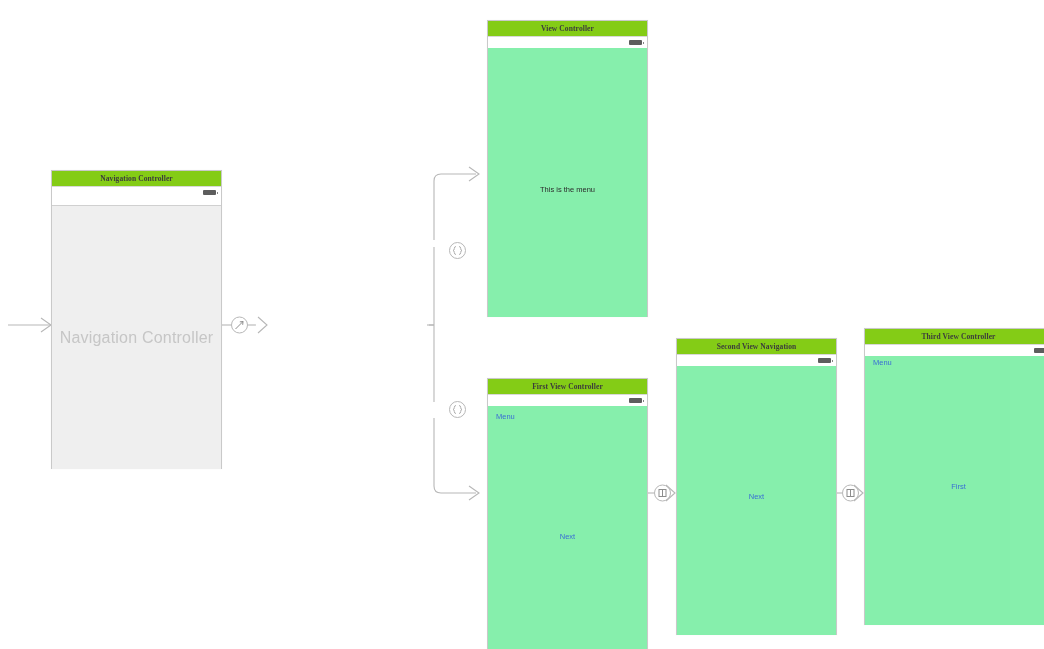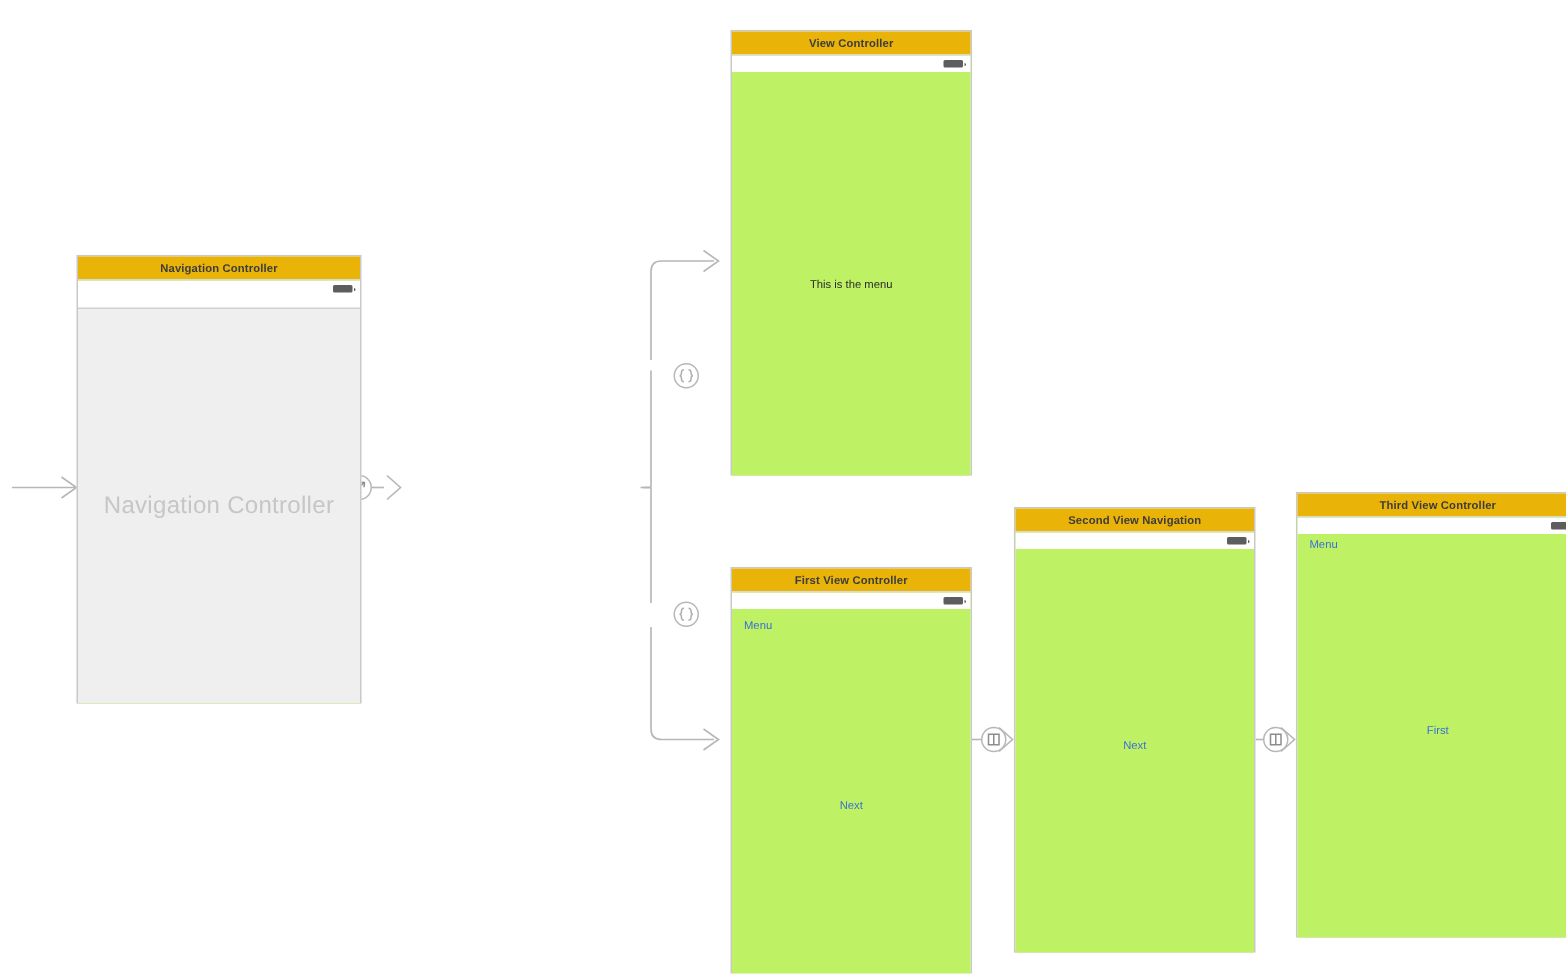--- a/index.html
+++ b/index.html
@@ -31,29 +31,30 @@
     z-index: 5;
   }
   .scene-title {
     height: 15px;
     line-height: 15px;
     text-align: center;
     font-size: 7.5px;
     font-weight: bold;
     color: #3c3c3c;
     border-bottom: 1px solid #d8d8d8;
-    background: #eab308;
+    background: #84cc16;
     letter-spacing: 0.1px;
     white-space: nowrap;
     overflow: hidden;
+    font-family: Liberation Serif, serif;
   }
   .scene-body {
     position: relative;
     height: calc(100% - 15px);
-    background: #bef264;
+    background: #86efac;
     overflow: hidden;
   }
   
   .status-bar {
     position: absolute;
     left: 0; top: 0;
     width: 100%;
     height: 11px;
     background: #ffffff;
   }
@@ -217,21 +218,21 @@
       <circle class="seg-circle" cx="850.5" cy="493" r="8"></circle>
       <g>
         <rect class="seg-glyph-dark" x="847" y="489.5" width="7" height="7"></rect>
         <path class="seg-glyph-dark" d="M 850.5 489.5 L 850.5 496.5"></path>
       </g>
       <path class="stroke" d="M 854 485 L 863 493 L 854 501"></path>
     </g>
 
   </svg>
 
-  <div class="scene" style="left:51px; top:170px; width:190px; height:299px;">
+  <div class="scene" style="left:51px; top:170px; width:171px; height:299px;">
     <div class="scene-title">Navigation Controller</div>
     <div class="scene-body">
       <div class="nav-bar">
         <div class="battery"></div>
       </div>
       <div class="nav-content-area">
         <div class="nav-placeholder-label">Navigation Controller</div>
       </div>
     </div>
   </div>

